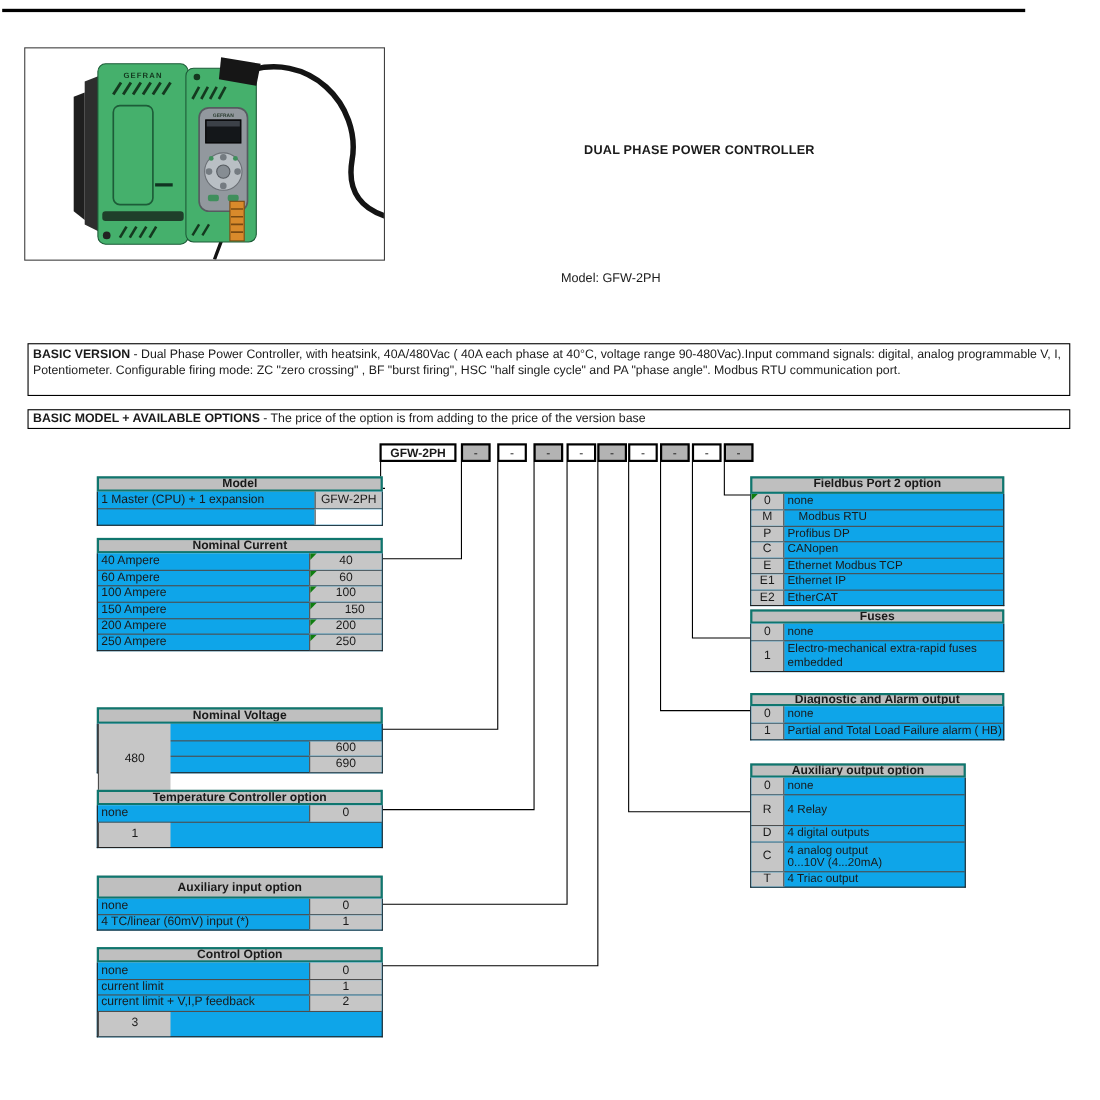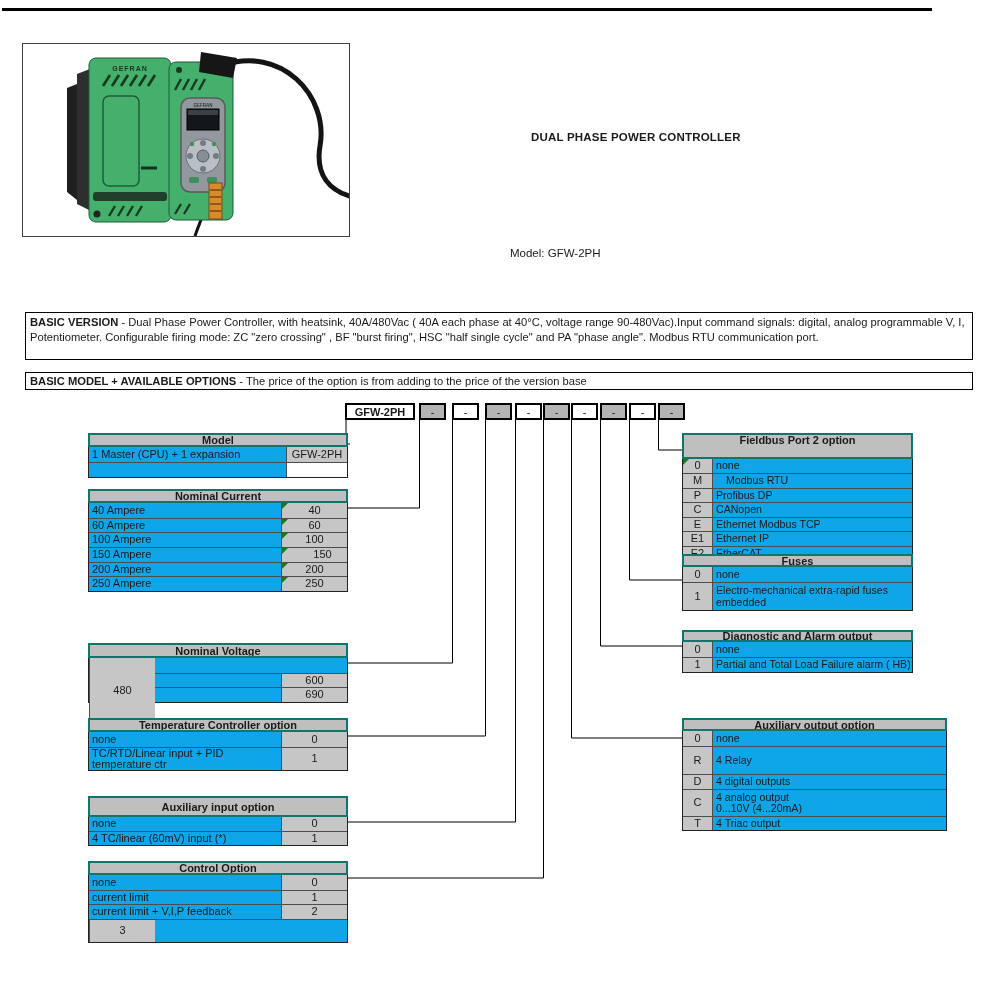--- a/index.html
+++ b/index.html
@@ -206,21 +206,20 @@
         </div>
       </div>
       <div class="tbl" style="left: 88px; top: 718px; width: 260px;">
         <div class="hdr" style="height: 14px; line-height: 11px;">Temperature Controller option</div>
         <div class="tbody">
           <div class="trow" style="height: 15px;">
             <div class="cell lab" style="white-space: nowrap;">none</div>
             <div class="cell val" style="width: 66px; flex: 0 0 66px;">0</div>
           </div>
           <div class="trow" style="height: 23px;">
-            <div class="cell lab">TC/RTD/Linear input  + PID temperature ctr</div>
             <div class="cell val" style="width: 66px; flex: 0 0 66px;">1</div>
           </div>
         </div>
       </div>
       <div class="tbl" style="left: 88px; top: 796px; width: 260px;">
         <div class="hdr" style="height: 21px; line-height: 18px;">Auxiliary input option</div>
         <div class="tbody">
           <div class="trow" style="height: 14px;">
             <div class="cell lab" style="white-space: nowrap;">none</div>
             <div class="cell val" style="width: 66px; flex: 0 0 66px;">0</div>
@@ -245,21 +244,21 @@
           <div class="trow" style="height: 15px;">
             <div class="cell lab" style="white-space: nowrap;">current limit +  V,I,P feedback</div>
             <div class="cell val" style="width: 66px; flex: 0 0 66px;">2</div>
           </div>
           <div class="trow" style="height: 23px;">
             <div class="cell val" style="width: 66px; flex: 0 0 66px;">3</div>
           </div>
         </div>
       </div>
       <div class="tbl" style="left: 682px; top: 433px; width: 231px;">
-        <div class="hdr" style="height: 26px; line-height: 11px;">Fieldbus Port 2 option</div>
+        <div class="hdr" style="height: 16px; line-height: 11px;">Fieldbus Port 2 option</div>
         <div class="tbody">
           <div class="trow" style="height: 14px;">
             <div class="cell code marked" style="width: 30px; flex: 0 0 30px;">0</div>
             <div class="cell lab" style="white-space: nowrap; font-size: 10.6px;">none</div>
           </div>
           <div class="trow" style="height: 15px;">
             <div class="cell code" style="width: 30px; flex: 0 0 30px;">M</div>
             <div class="cell lab" style="white-space: nowrap; font-size: 10.6px; padding-left: 13px;">Modbus RTU</div>
           </div>
           <div class="trow" style="height: 14px;">
@@ -303,21 +302,21 @@
           <div class="trow" style="height: 15px;">
             <div class="cell code" style="width: 30px; flex: 0 0 30px;">0</div>
             <div class="cell lab" style="white-space: nowrap; font-size: 10.6px;">none</div>
           </div>
           <div class="trow" style="height: 15px;">
             <div class="cell code" style="width: 30px; flex: 0 0 30px;">1</div>
             <div class="cell lab" style="white-space: nowrap; font-size: 10.6px;">Partial and Total Load Failure alarm ( HB)</div>
           </div>
         </div>
       </div>
-      <div class="tbl" style="left: 682px; top: 718px; width: 265px;">
+      <div class="tbl" style="left: 682px; top: 694px; width: 196px;">
         <div class="hdr" style="height: 13px; line-height: 10px;">Auxiliary output option</div>
         <div class="tbody">
           <div class="trow" style="height: 15px;">
             <div class="cell code" style="width: 30px; flex: 0 0 30px;">0</div>
             <div class="cell lab" style="white-space: nowrap; font-size: 10.6px;">none</div>
           </div>
           <div class="trow" style="height: 28px;">
             <div class="cell code" style="width: 30px; flex: 0 0 30px;">R</div>
             <div class="cell lab" style="font-size: 10.6px;">4 Relay</div>
           </div>

